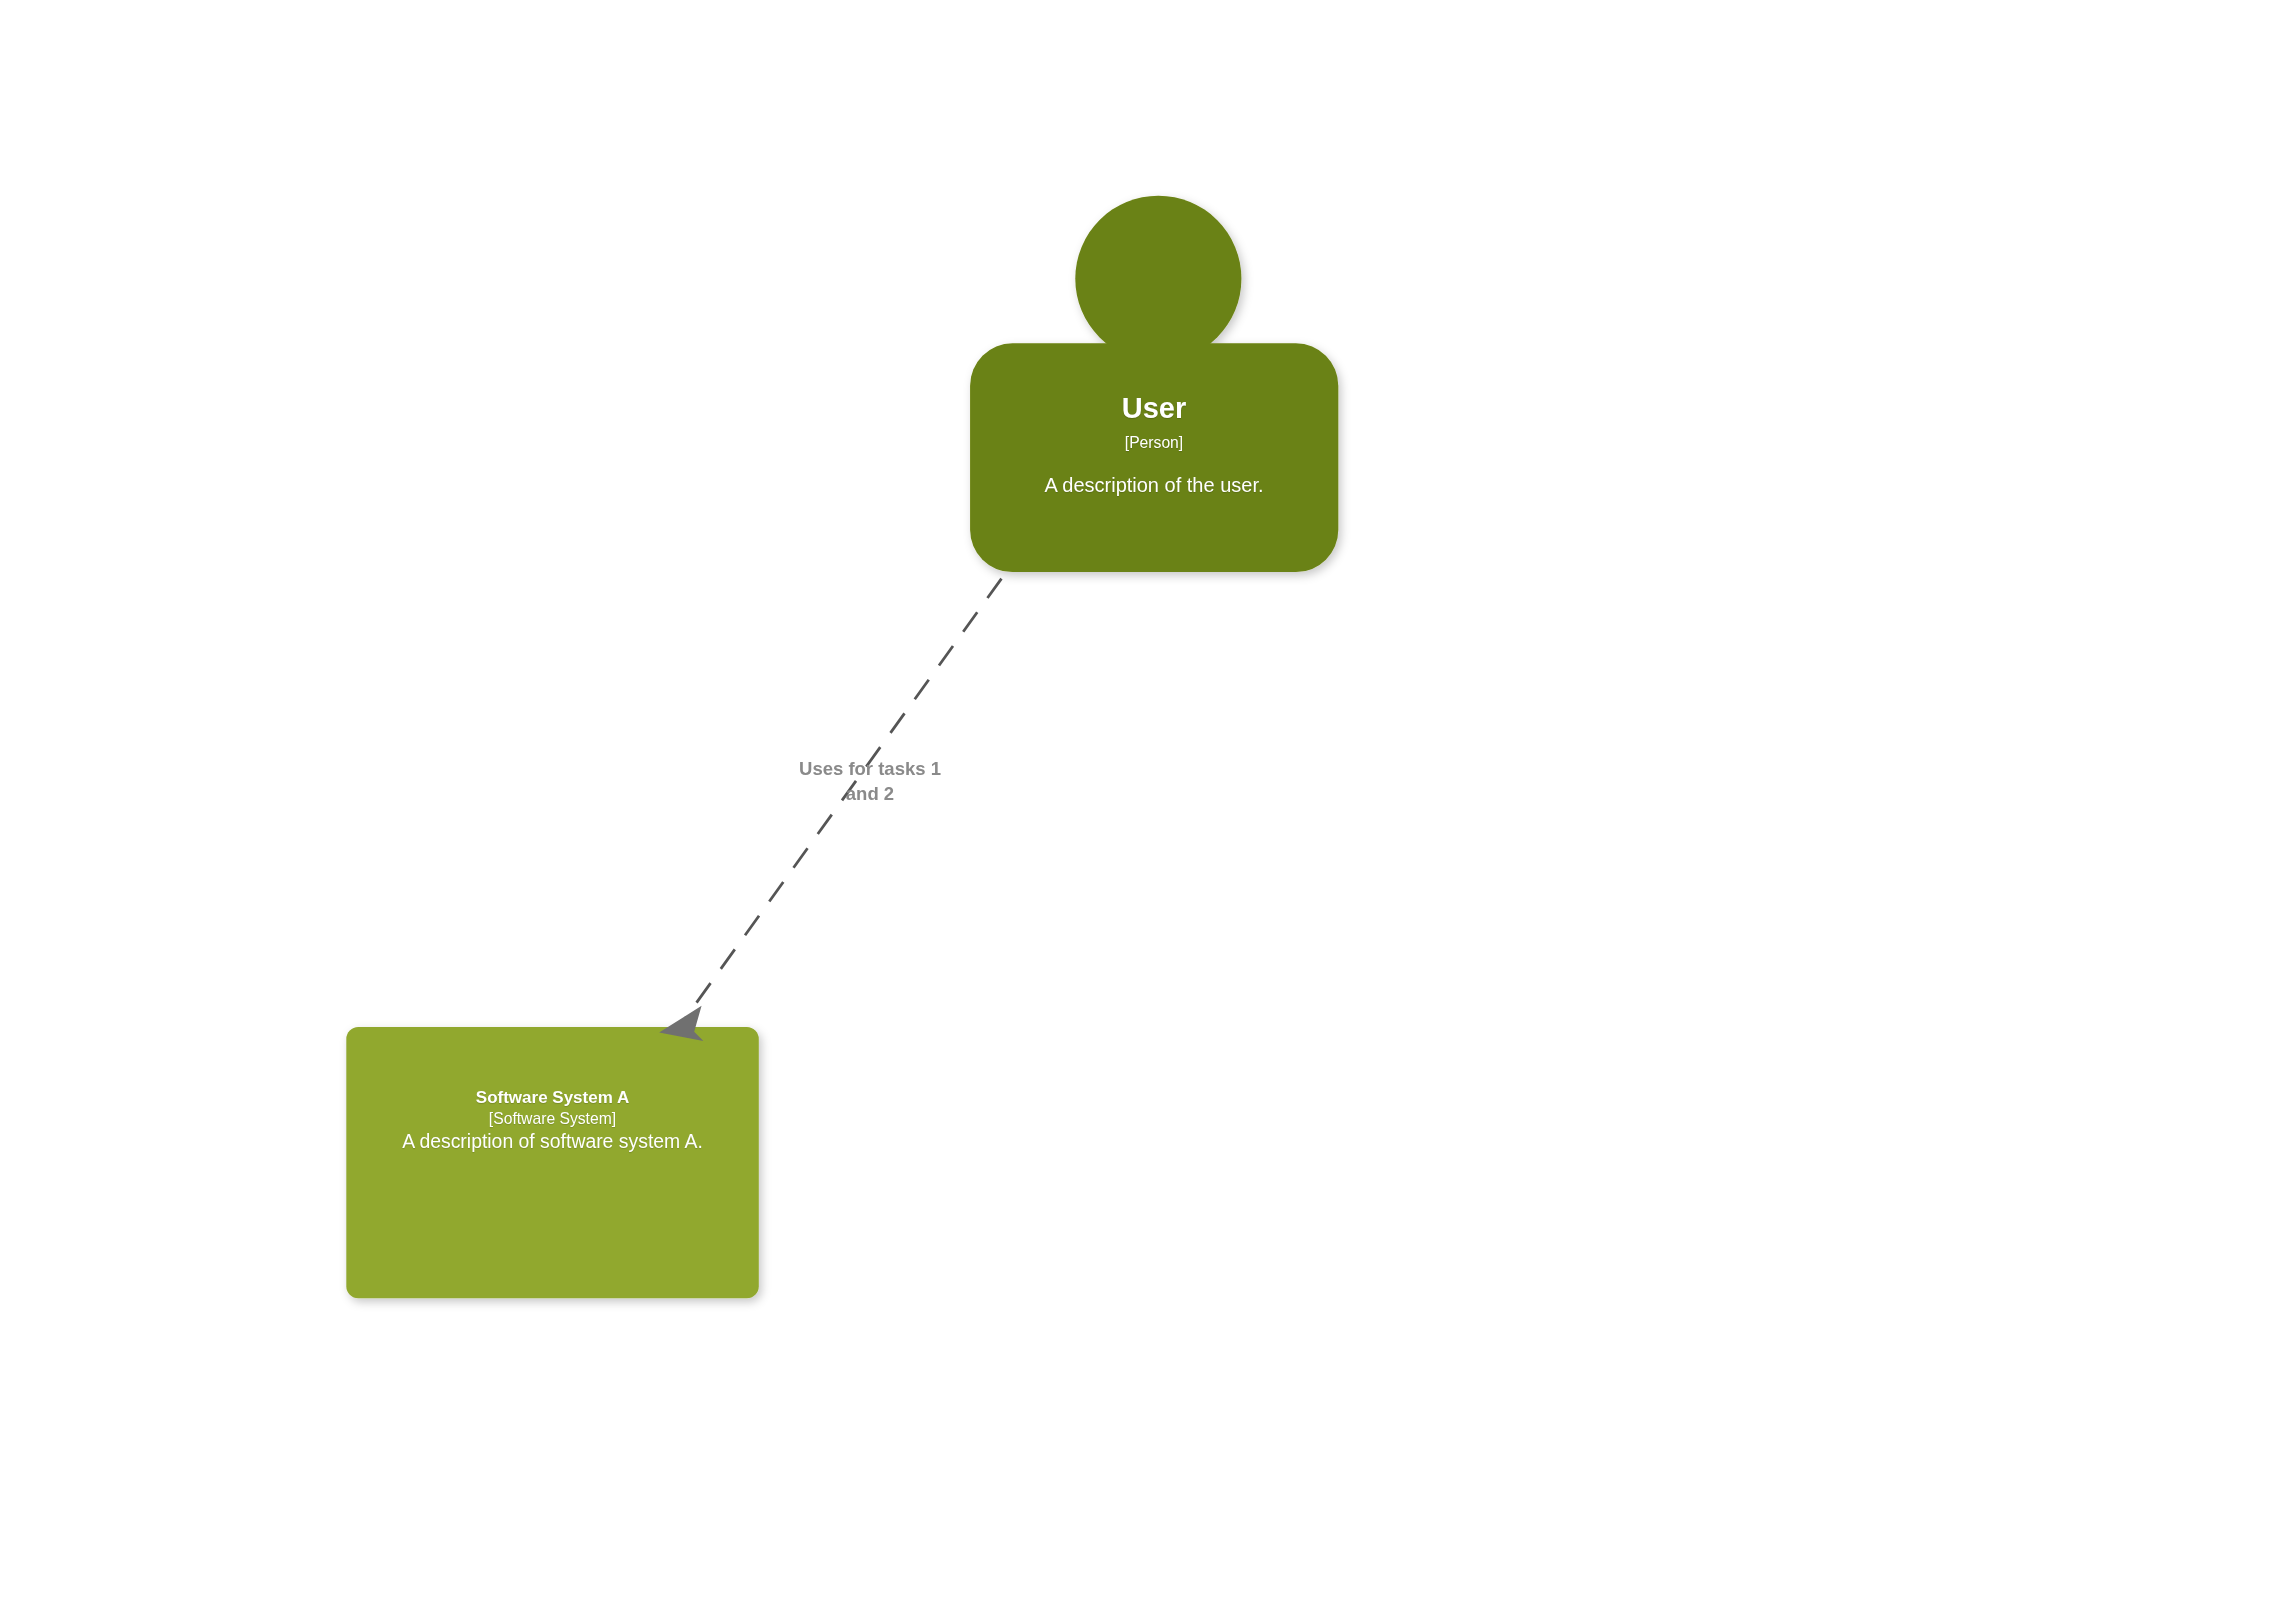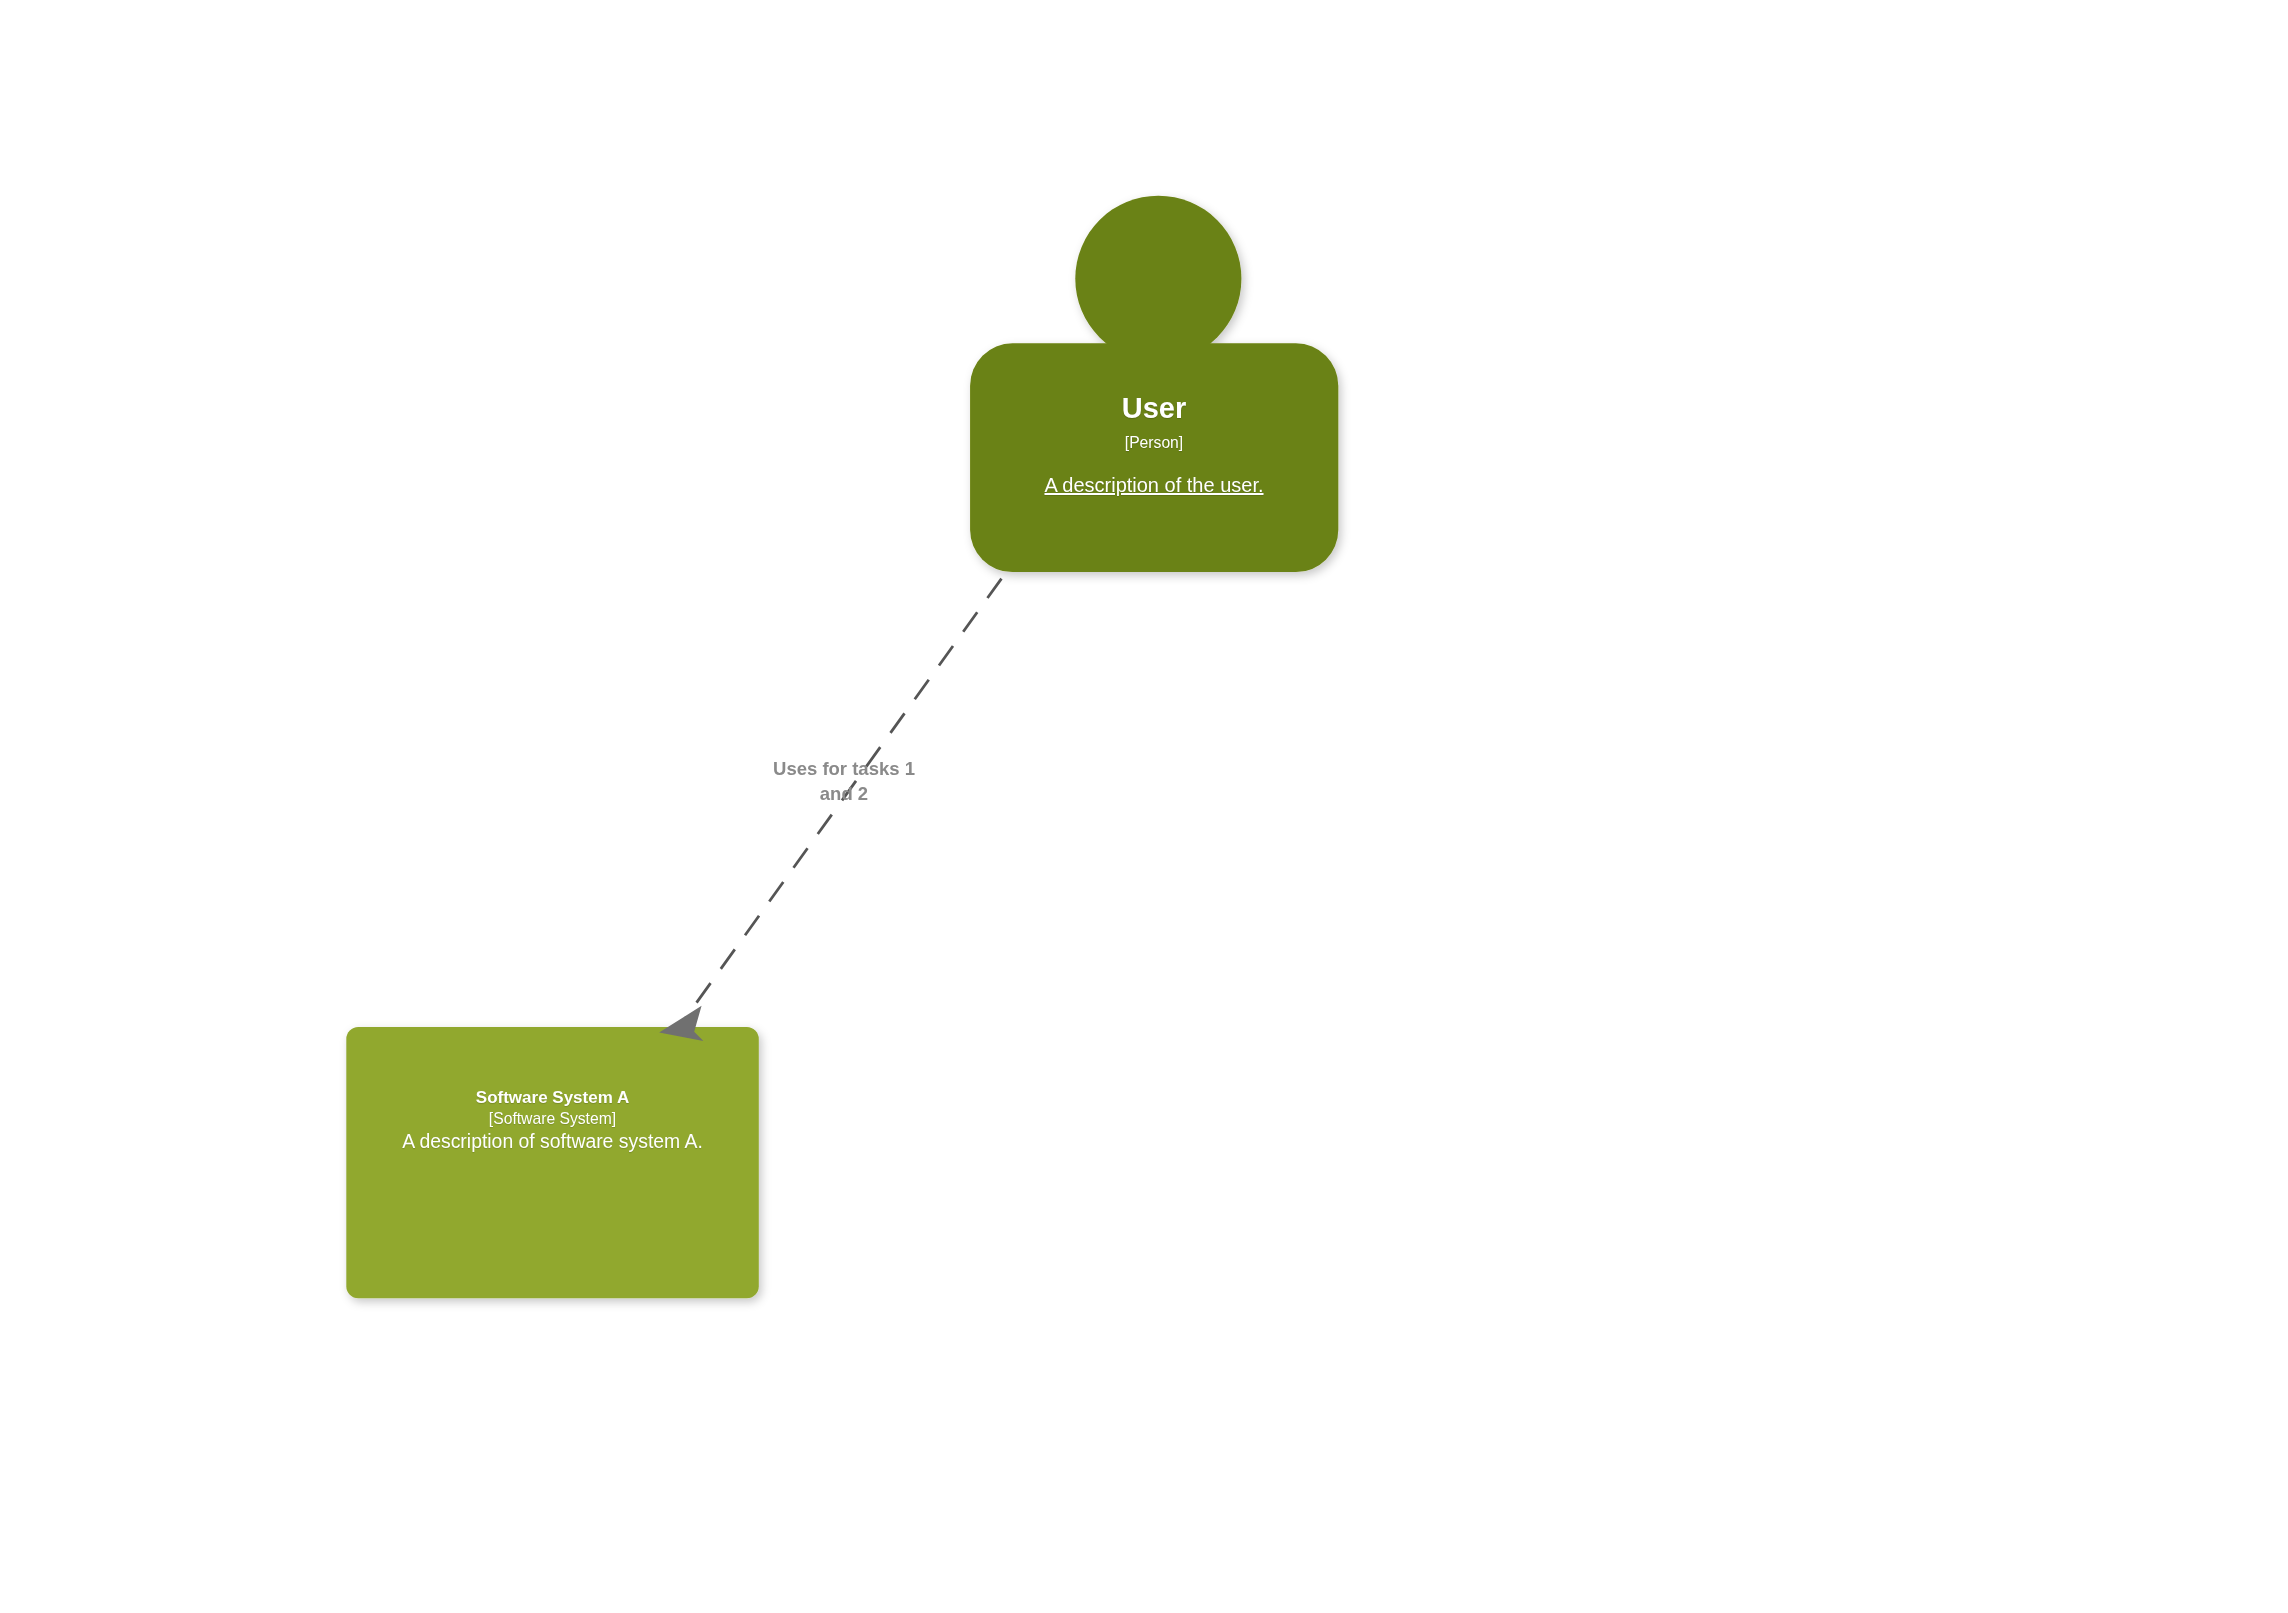--- a/index.html
+++ b/index.html
@@ -51,36 +51,36 @@
   }
 
   
   #person-user-text {
     left: 970px;
     top: 392px;
     width: 368px;
   }
   #person-user-text .node-name { font-size: 29px; }
   #person-user-text .node-type { font-size: 15.7px; margin-top: 10px; }
-  #person-user-text .node-desc { font-size: 20px; margin-top: 20px; text-decoration: underline; }
+  #person-user-text .node-desc { font-size: 20px; margin-top: 20px; }
 
   
   #system-a-text {
     left: 346px;
     top: 1088px;
     width: 413px;
   }
   #system-a-text .node-name { font-size: 17px; }
   #system-a-text .node-type { font-size: 15.7px; margin-top: 2.8px; }
   #system-a-text .node-desc { font-size: 19.4px; margin-top: 2px; }
 
   
   #relationship-label {
     position: absolute;
-    left: 715px;
+    left: 741px;
     top: 757px;
     width: 258px;
     text-align: center;
     font-size: 18.5px;
     font-weight: bold;
     line-height: 1.35;
     color: #8a8a8a;
     pointer-events: none;
   }
 

